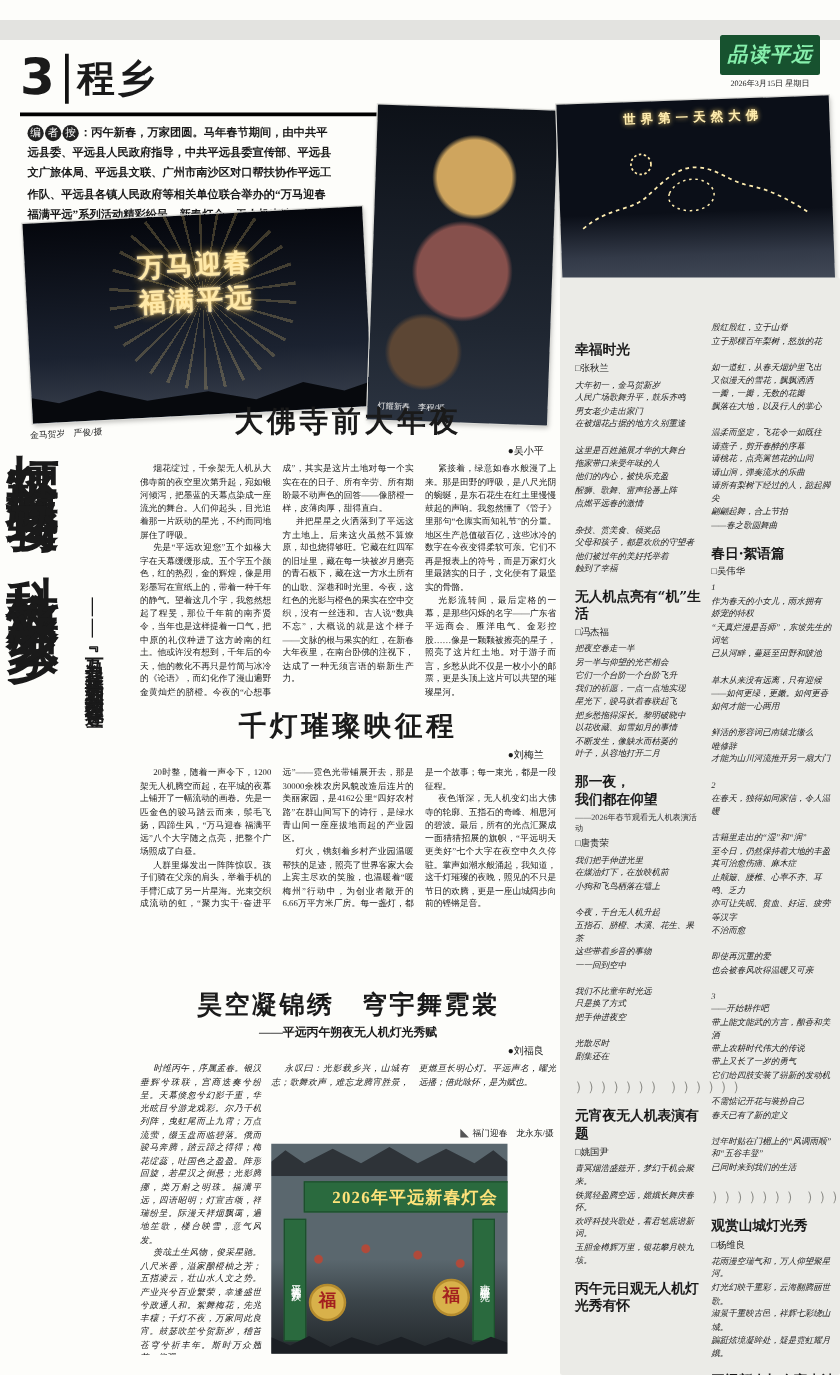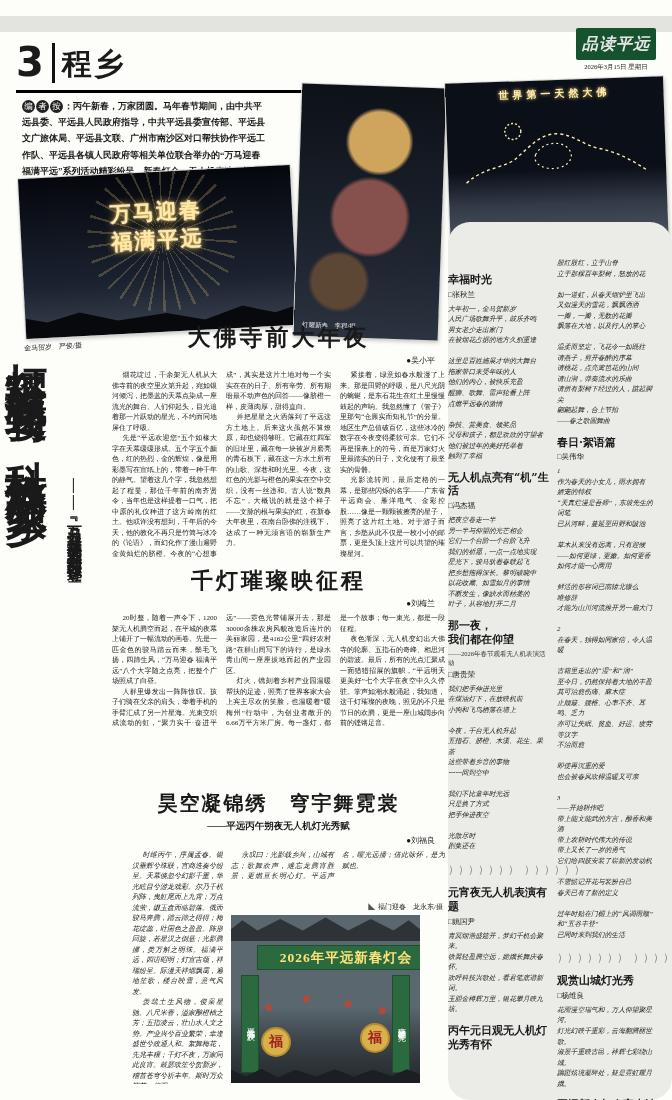--- a/index.html
+++ b/index.html
@@ -6,21 +6,21 @@
   #page{position:relative;width:672px;height:1100px;background:#fdfdfa;overflow:hidden;
         font-family:"Liberation Serif",serif;color:#1a1a1a;margin:0 auto;}
   
   .top-band{position:absolute;left:0;top:16px;width:672px;height:16px;background:#e3e3e0;}
   .masthead{position:absolute;left:16px;top:40px;width:640px;height:46px;}
   .pageno{float:left;font-family:"DejaVu Sans",sans-serif;font-weight:bold;font-size:40px;line-height:44px;}
   .sec-bar{float:left;width:3px;height:40px;background:#111;margin:3px 7px 0 8px;}
   .section-name{float:left;font-family:"DejaVu Serif",serif;font-weight:900;font-size:30px;line-height:48px;letter-spacing:2px;}
   .staff{float:left;font-size:7px;color:#222;margin:34px 0 0 10px;letter-spacing:.3px;}
   .brand{position:absolute;right:0;top:-12px;width:80px;text-align:center;}
-  .brand-box{width:80px;height:32px;background:#17522f;color:#e5e5e5;font-size:16px;font-weight:bold;
+  .brand-box{width:80px;height:32px;background:#17522f;color:#86efac;font-size:16px;font-weight:bold;
              line-height:32px;letter-spacing:1px;font-family:"DejaVu Serif",serif;font-style:italic;border-radius:2px;}
   .brand-date{font-size:6.5px;margin-top:3px;color:#222;}
   .head-rule{position:absolute;left:16px;top:90px;width:640px;height:3px;background:#000;}
   
   .editor-note{position:absolute;left:22px;top:98px;width:428px;font-size:9px;line-height:1.8;font-weight:bold;}
   .editor-note .wrap-spacer{float:right;width:180px;height:80px;margin-top:46px;}
   .ed-label .circ{display:inline-block;width:13px;height:13px;background:#222;color:#fff;border-radius:50%;
                   font-size:8.5px;line-height:13px;text-align:center;margin-right:1px;font-weight:normal;}
   
   .photo{box-shadow:0 0 0 1px #d8d8d4,1px 2px 4px rgba(0,0,0,.25);}
@@ -64,21 +64,21 @@
   
   .article{position:absolute;left:112px;width:333px;}
   .article h2{margin:0;text-align:center;font-family:Liberation Serif, serif;font-weight:900;letter-spacing:3px;}
   .byline{display:block;text-align:right;font-size:8px;margin:2px 10px 4px 0;}
   .body3{column-count:3;column-gap:9px;font-size:7px;line-height:1.5;text-align:justify;overflow:hidden;}
   .body3 p{margin:0;text-indent:1.5em;}
   #a1{top:322px;height:244px;} #a1 h2{font-size:23px;} #a1 .body3{height:192px;}
   #a2{top:566px;height:224px;} #a2 h2{font-size:22px;} #a2 .body3{height:174px;}
   #a3{top:790px;height:308px;} #a3 h2{font-size:20px;letter-spacing:2px;}
   .a3-sub{text-align:center;font-size:9.5px;font-weight:bold;margin:3px 0 1px;font-family:Liberation Serif, serif;}
-  .a3-content{display:flex;margin-top:2px;margin-left:20px;}
+  .a3-content{display:flex;margin-top:2px;}
   .a3-left{width:97px;height:234px;font-size:7px;line-height:1.5;font-style:italic;text-align:justify;overflow:hidden;}
   .a3-left p{margin:0;text-indent:1.5em;}
   .a3-right{width:228px;margin-left:8px;}
   .a3-rtext{column-count:2;column-gap:8px;font-size:7px;font-style:italic;line-height:1.5;height:48px;
             overflow:hidden;text-align:justify;}
   .a3-rtext p{margin:0;text-indent:1.5em;}
   .a3-caption{font-size:7px;text-align:right;margin:3px 2px 3px 0;}
   
   .gate-photo{position:relative;width:189px;height:168px;overflow:hidden;
     background:radial-gradient(circle at 20% 55%,#b04a3a 0 3px,transparent 4px),
@@ -94,21 +94,21 @@
   .gate-vbanner{position:absolute;top:60px;width:16px;height:96px;background:#2a6a3e;color:#fff;
     writing-mode:vertical-rl;font-size:8px;letter-spacing:1px;text-align:center;line-height:16px;border:1px solid #1d4f2d;}
   .gate-vbanner.left{left:10px;} .gate-vbanner.right{right:10px;}
   .fu-seal{position:absolute;width:26px;height:26px;border-radius:50%;background:#d8b14a;color:#a31f1f;
     font-size:14px;font-weight:bold;text-align:center;line-height:26px;border:2px solid #b58c2e;}
   .fu-left{left:30px;bottom:26px;} .fu-right{right:30px;bottom:30px;}
   .gate-crowd{position:absolute;left:0;bottom:0;width:100%;height:22px;background:#1b1f24;
     clip-path:polygon(0 100%,0 40%,8% 70%,16% 35%,25% 75%,34% 40%,45% 70%,55% 38%,65% 72%,75% 40%,85% 68%,93% 38%,100% 60%,100% 100%);}
   
   .sidebar{position:absolute;left:448px;top:222px;width:224px;height:878px;background:#ebebe7;
-           border-radius:22px;box-sizing:border-box;padding:8px 7px 8px 0;}
+           border-radius:2px;box-sizing:border-box;padding:8px 7px 8px 12px;}
   .side-cols{display:flex;gap:8px;}
   .scol{width:101px;}
   .scol.a{margin-top:34px;} .scol.b{margin-top:28px;}
   .poem h3{font-size:11px;margin:9px 0 3px;font-family:"DejaVu Serif",serif;font-weight:bold;line-height:1.25;white-space:pre-line;}
   .poem .psub{font-size:6.5px;margin:0 0 2px;color:#333;}
   .poem .pauthor{font-size:7.5px;margin:0 0 4px;}
   .poem .lines{font-size:6.8px;line-height:1.55;font-style:italic;white-space:pre-line;color:#222;}
   .coil{display:flex;align-items:center;color:#8a8a85;font-size:11px;margin:10px 0 6px;letter-spacing:-1px;}
   .coil i{flex:1;height:1px;background:#c2c2bc;margin:0 3px;}
 </style>

